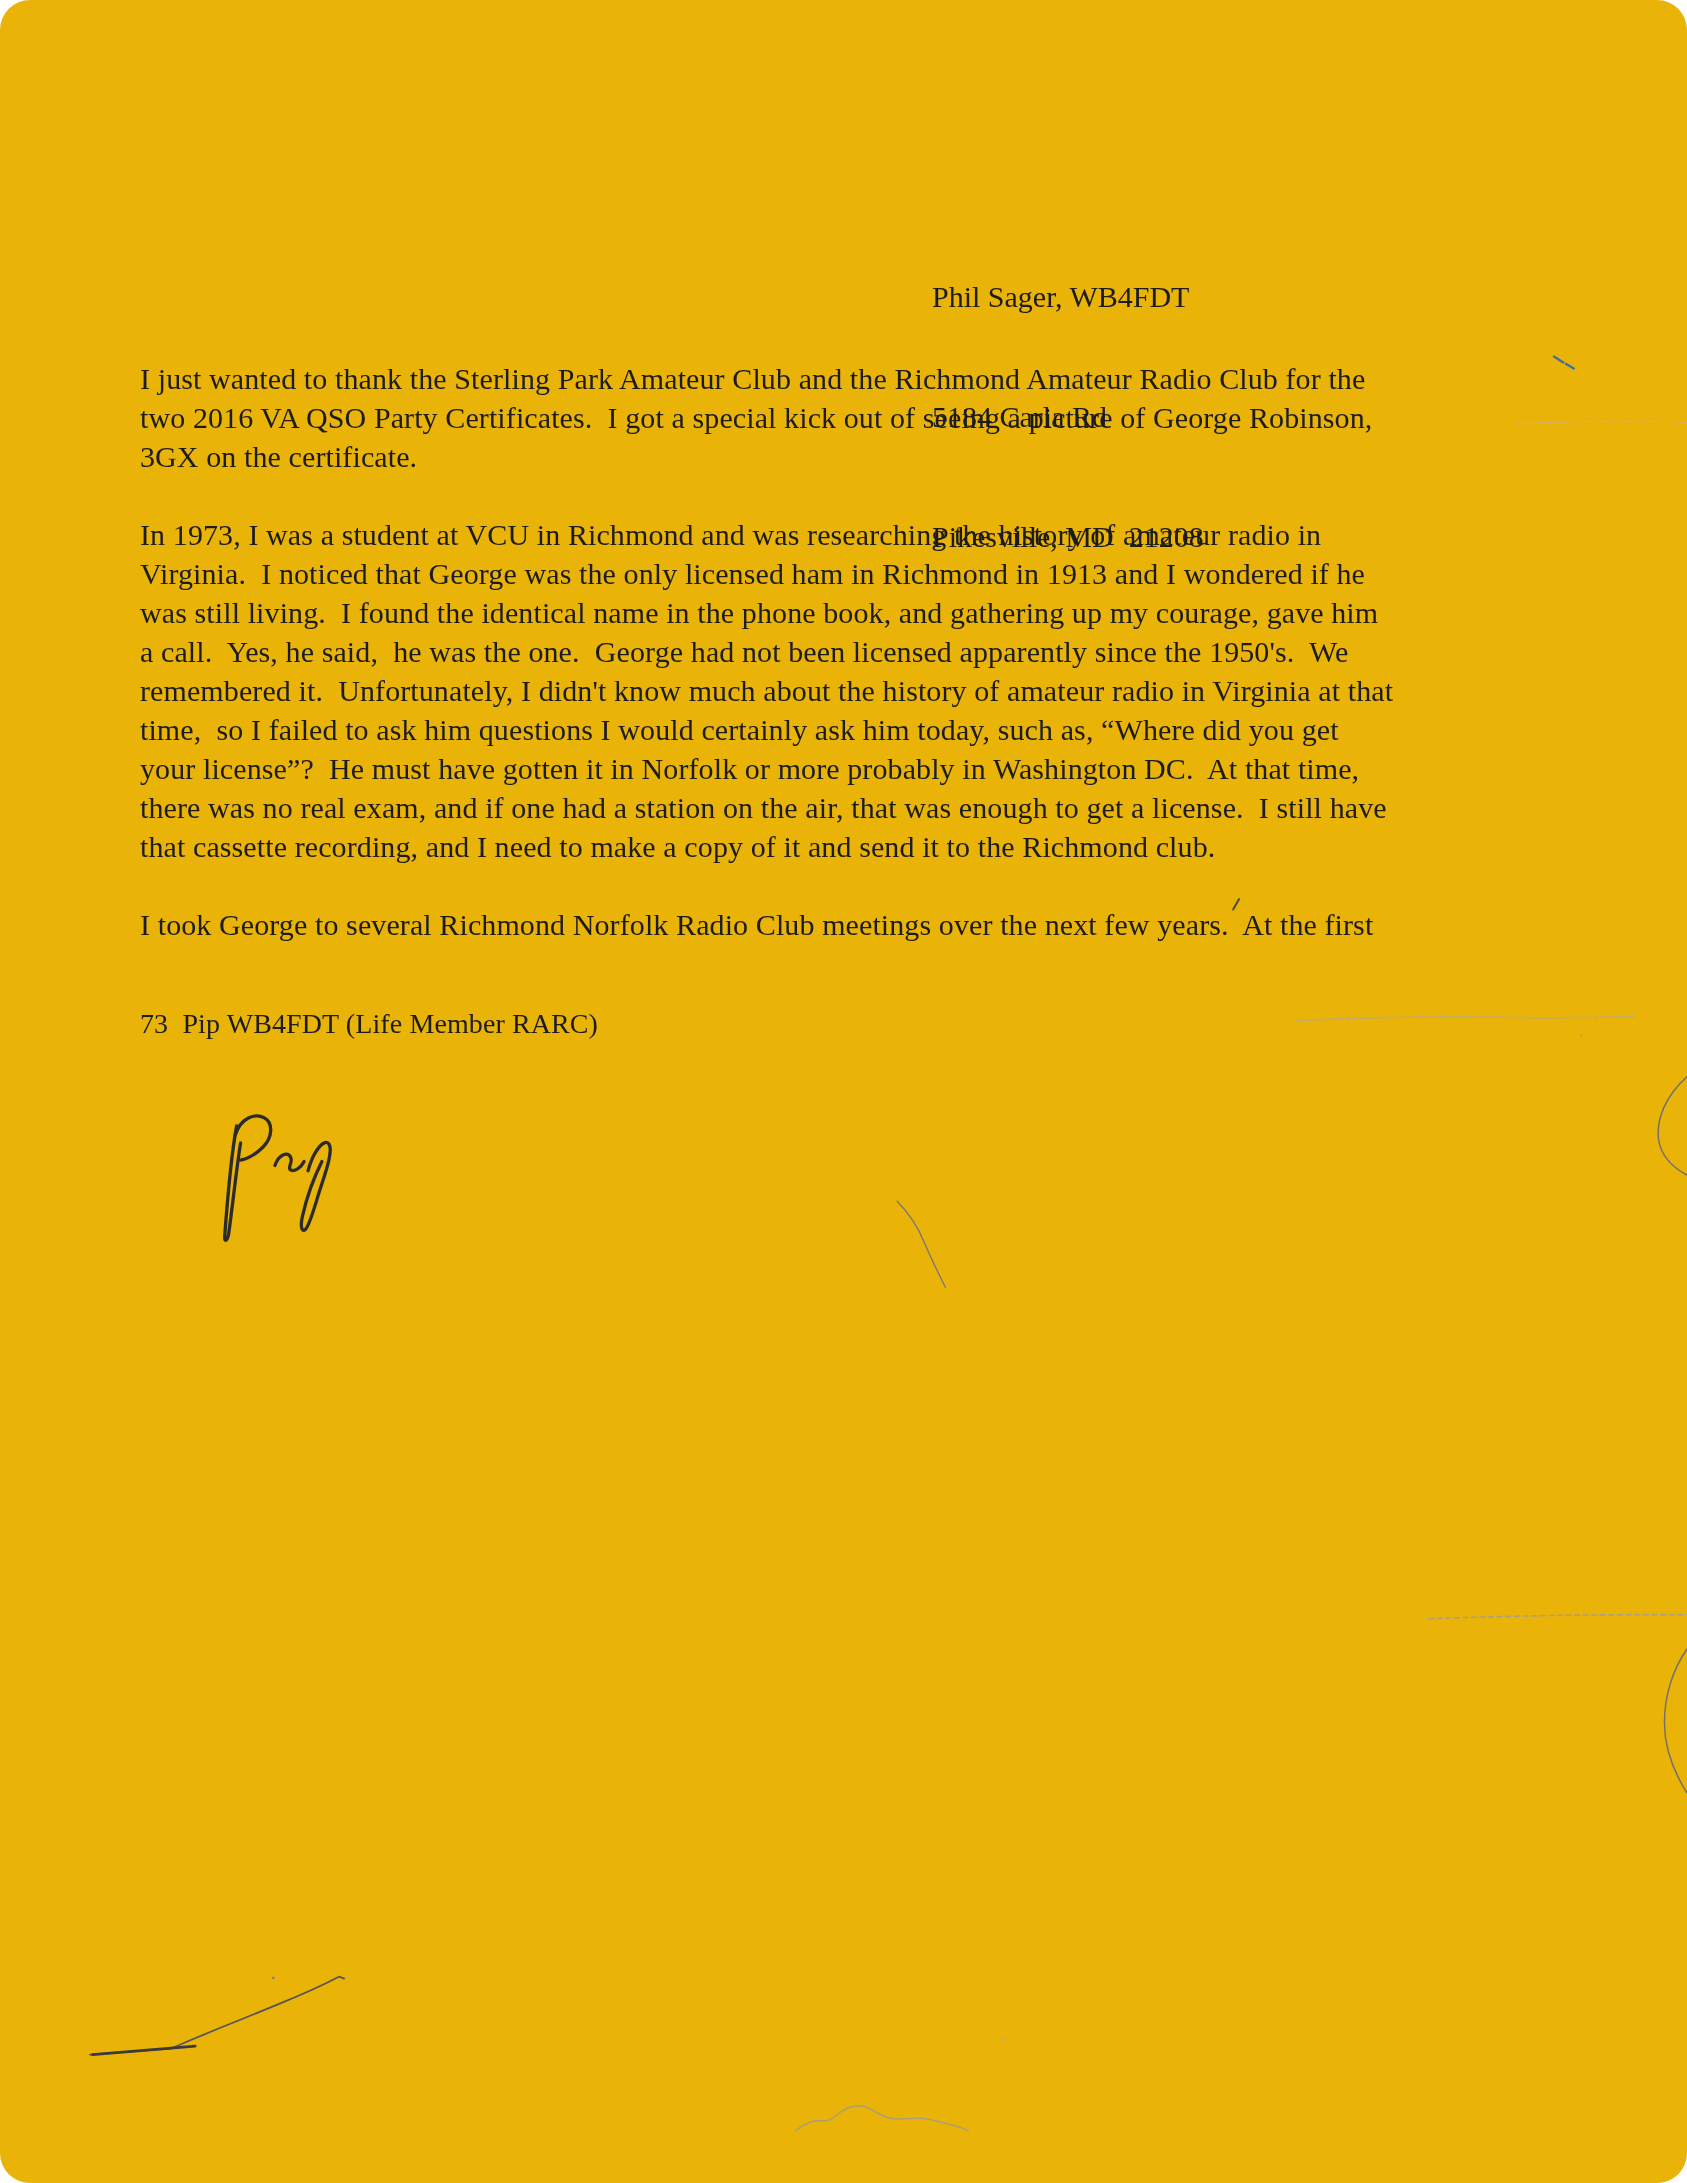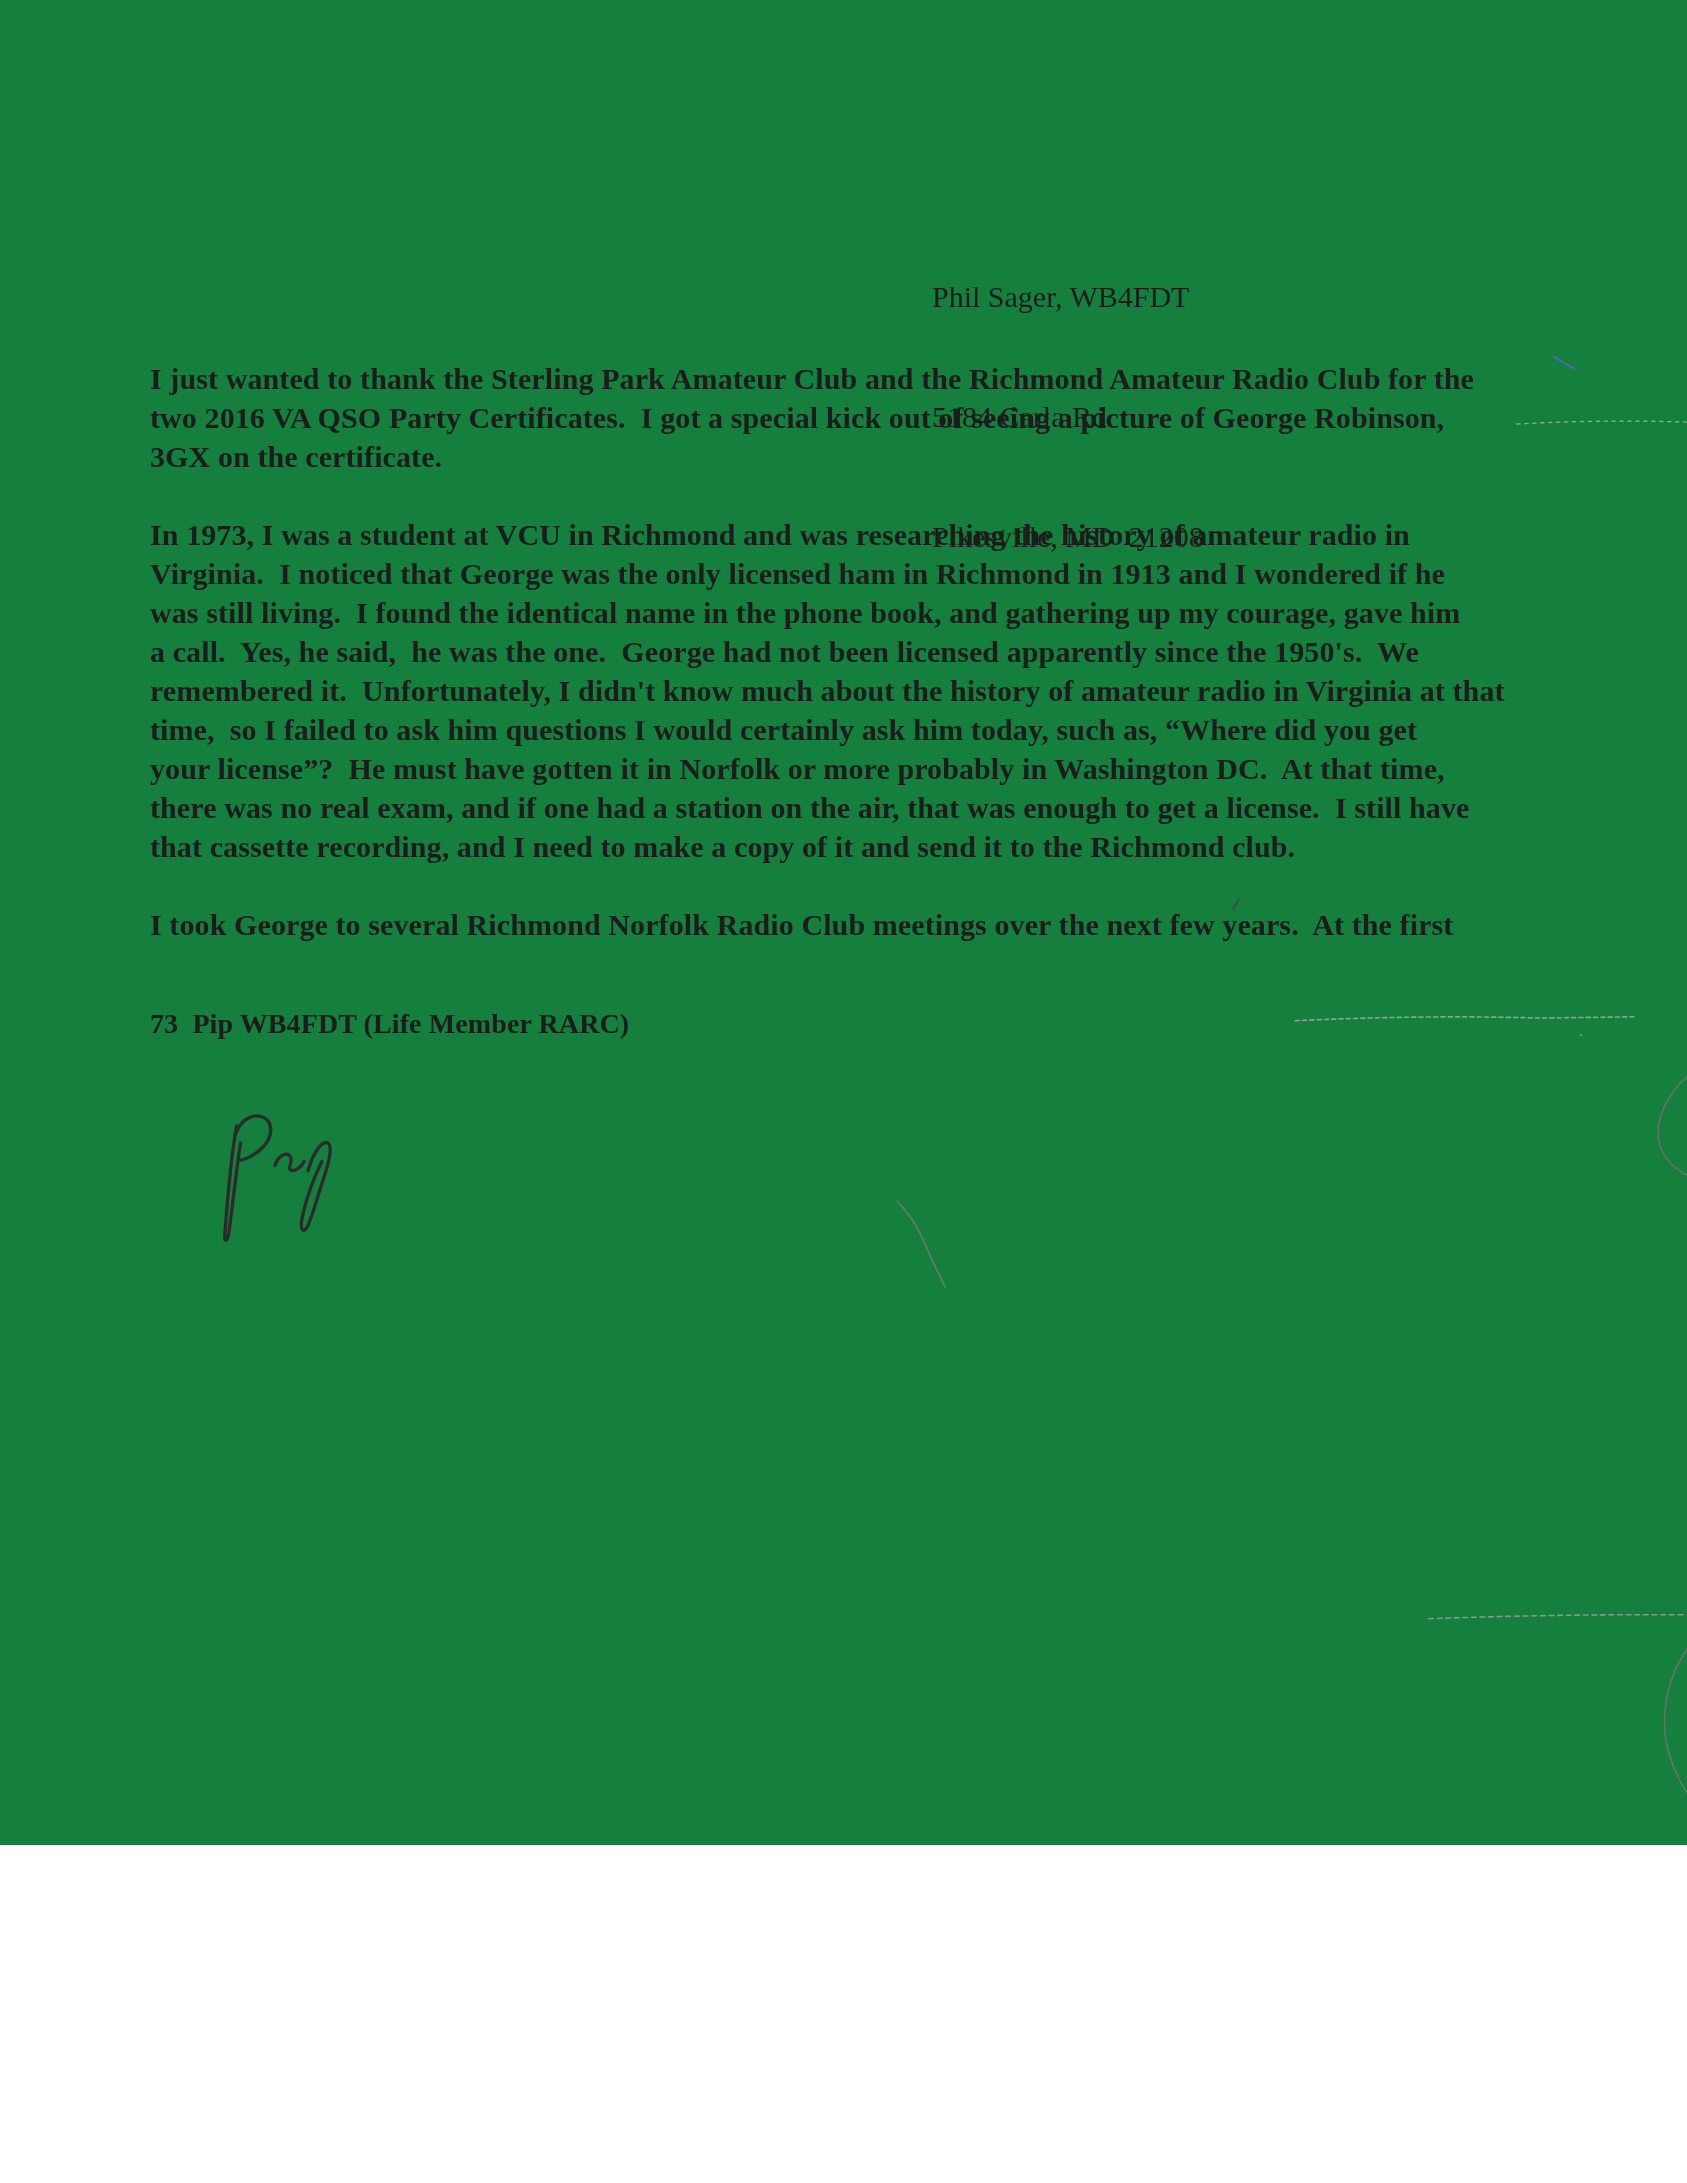--- a/index.html
+++ b/index.html
@@ -3,43 +3,43 @@
 <meta charset="utf-8">
 <style>
   html, body {
     margin: 0;
     padding: 0;
     background: #ffffff;
   }
   .sheet {
     position: relative;
     width: 1687px;
-    height: 1845px;
-    background: #15803d;
+    height: 2183px;
+    background: #eab308;
     overflow: hidden;
     font-family: "Liberation Serif", "DejaVu Serif", serif;
     color: #1c1c1c;
+    border-radius: 30px;
   }
   .sender-block {
     position: absolute;
     left: 932px;
     top: 197px;
     font-size: 30px;
     line-height: 40px;
     white-space: pre;
   }
   .letter-body {
     position: absolute;
-    left: 150px;
+    left: 140px;
     top: 359px;
     width: 1469px;
     font-size: 30px;
     line-height: 39px;
     letter-spacing: 0.1px;
-    font-weight: bold;
   }
   .paragraph { margin: 0 0 39px 0; }
   .line { white-space: pre; }
   .signoff {
     margin-top: -8.6px; 
     padding-top: 30px;
     font-size: 28px;
     line-height: 39px;
     white-space: pre;
   }

